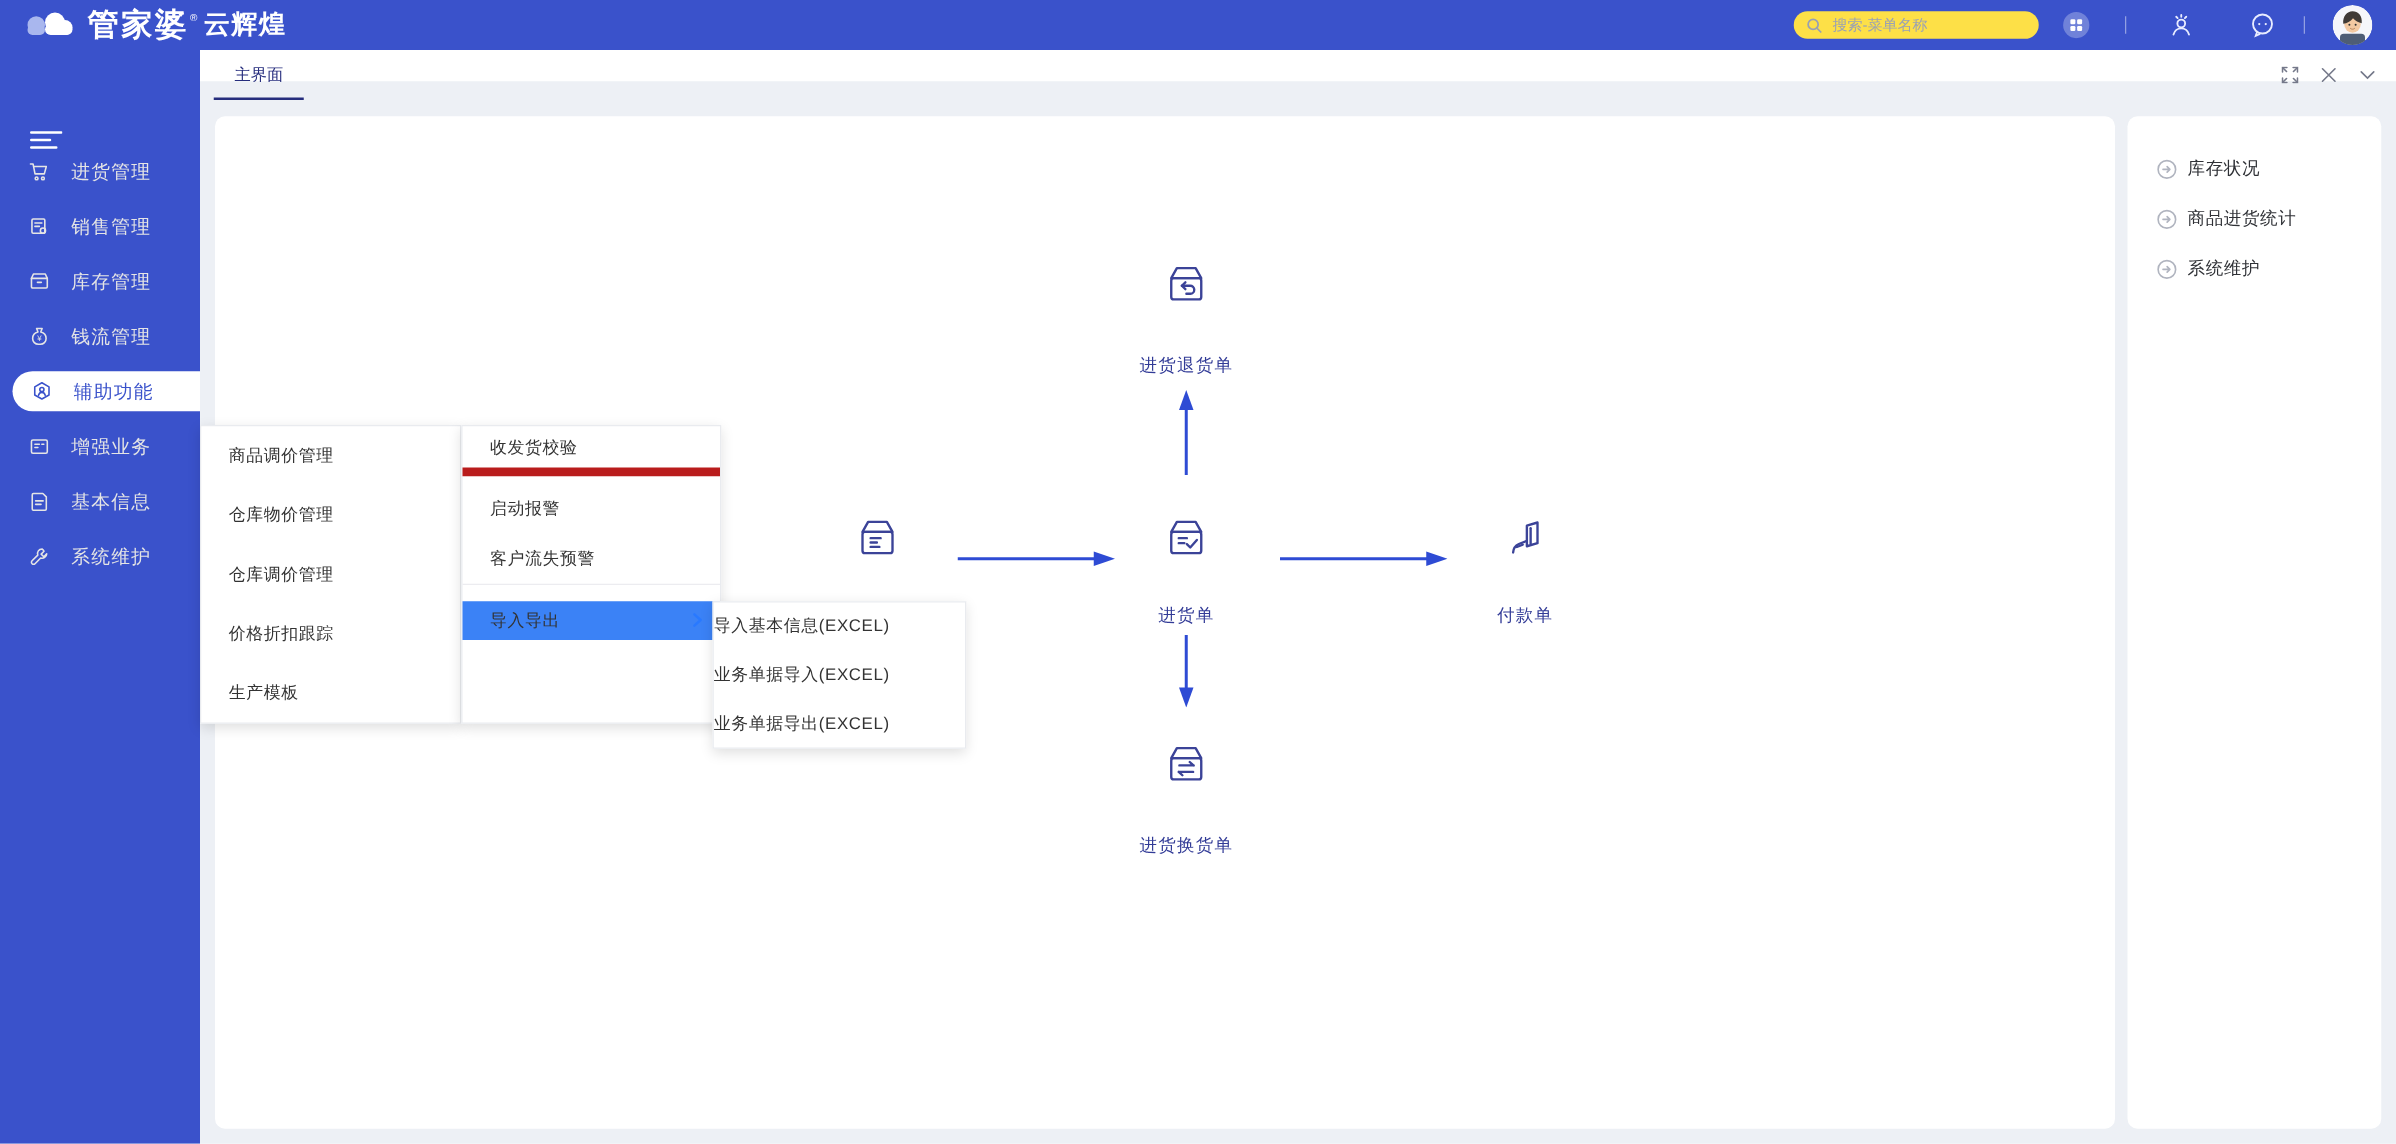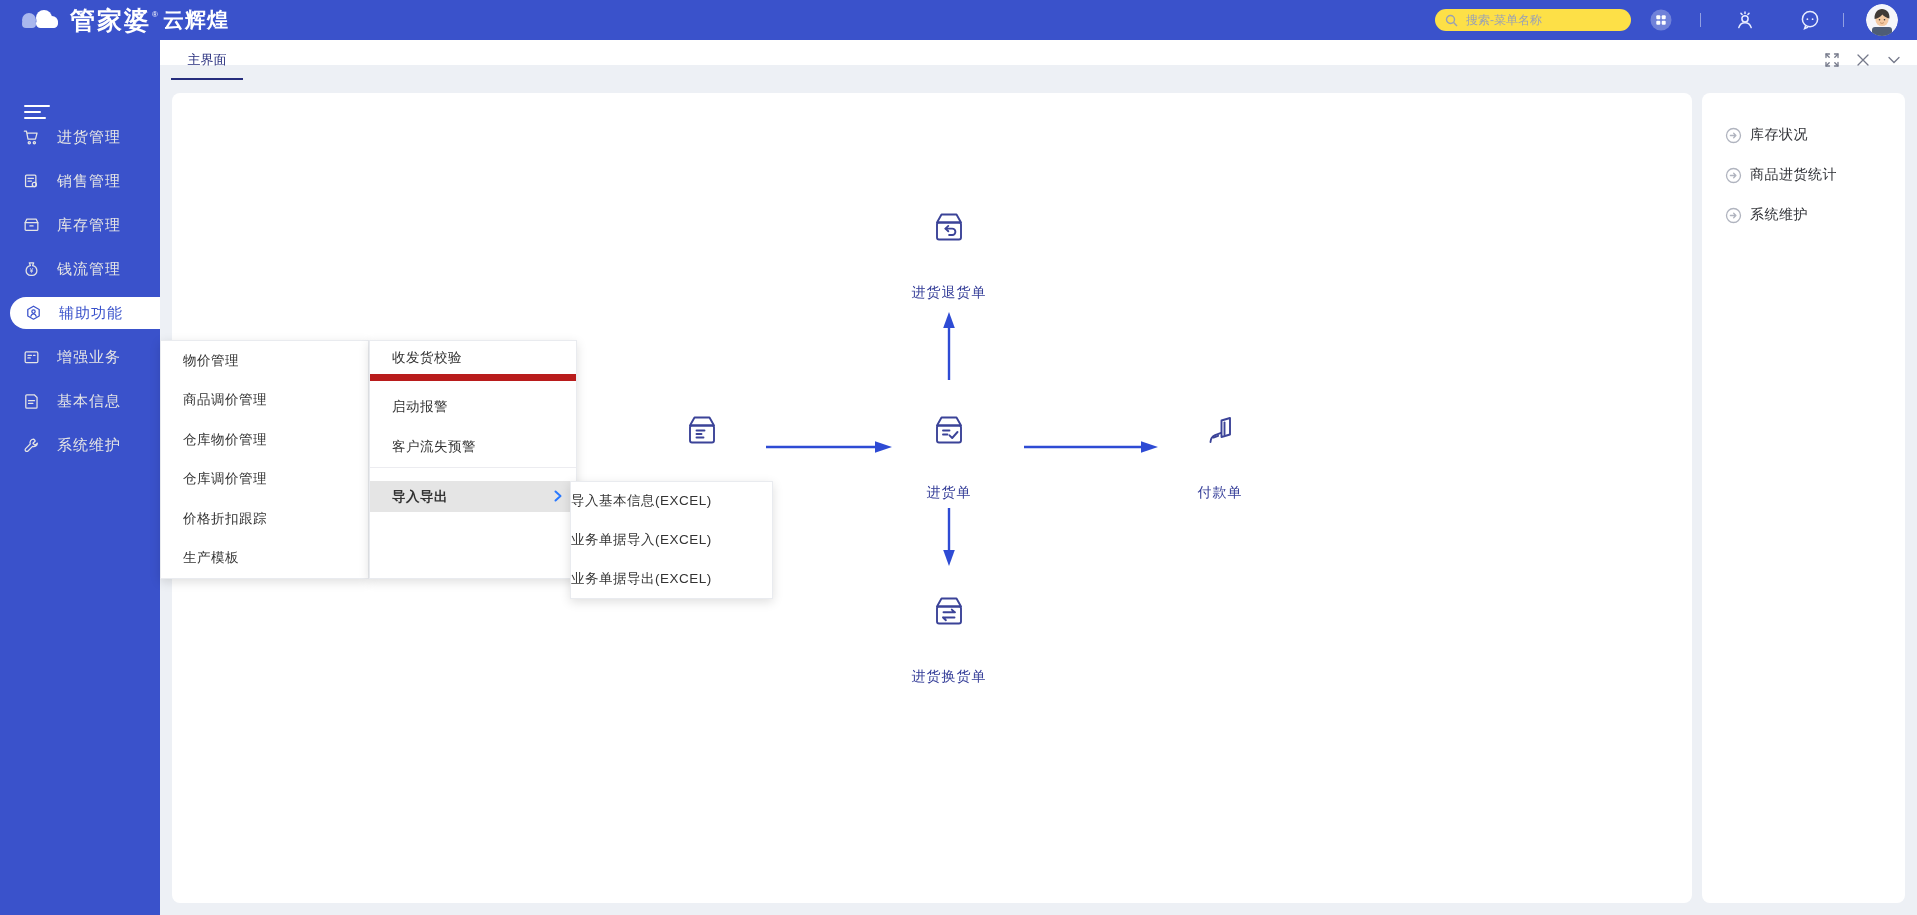--- a/index.html
+++ b/index.html
@@ -53,21 +53,21 @@
   .panel1 .mitem{flex:1;display:flex;align-items:center;padding-left:22px;}
   .panel2{left:369px;top:340px;width:208px;height:239px;}
   .panel3{left:570px;top:481px;width:203px;height:118px;display:flex;flex-direction:column;}
   .panel3 .mitem{flex:1;display:flex;align-items:center;}
   .mitem{font-size:13.5px;color:#333;cursor:pointer;letter-spacing:.5px;}
   .p2-row{position:absolute;left:0;width:100%;display:flex;align-items:center;padding-left:22px;box-sizing:border-box;}
   .p2-r1{top:0;height:40px;border-bottom:7px solid #b91c1c;}
   .p2-r2{top:46px;height:40px;}
   .p2-r3{top:86px;height:40px;}
   .p2-div{position:absolute;left:0;top:126px;width:100%;height:1px;background:#ececf0;}
-  .p2-hl{top:140px;height:31px;background:#e5e5e5;font-weight:bold;}
+  .p2-hl{top:140px;height:31px;background:#3b82f6;}
   .p2-hl .chev{position:absolute;right:14px;top:9px;}
 </style>
 </head>
 <body>
 
 <div class="header">
   <div class="logo">
     <svg width="44" height="26" viewBox="0 0 44 26">
       <g fill="#a9b7ee">
           <circle cx="11" cy="13" r="7"></circle>
@@ -306,21 +306,20 @@
 <div class="node" style="left:929px;top:592px;">
   <svg width="40" height="40" viewBox="0 0 40 40" fill="none" stroke="#3b4398" stroke-width="1.9" stroke-linecap="round" stroke-linejoin="round">
     <path d="M12.5 6.5h15l4.5 8h-24z"></path>
       <rect x="8" y="14.5" width="24" height="17" rx="2"></rect>
     <path d="M14.5 20.3h11.5M22.8 17.6l2.9 2.7M25.5 25.5H14M16.9 28.2L14 25.5"></path>
   </svg>
 </div>
 <div class="dlabel" style="left:949px;top:668px;">进货换货单</div>
 
 <div class="panel panel1">
-  <div class="mitem">物价管理</div>
   <div class="mitem">商品调价管理</div>
   <div class="mitem">仓库物价管理</div>
   <div class="mitem">仓库调价管理</div>
   <div class="mitem">价格折扣跟踪</div>
   <div class="mitem">生产模板</div>
 </div>
 
 <div class="panel panel2">
   <div class="p2-row p2-r1 mitem">收发货校验</div>
   <div class="p2-row p2-r2 mitem">启动报警</div>

